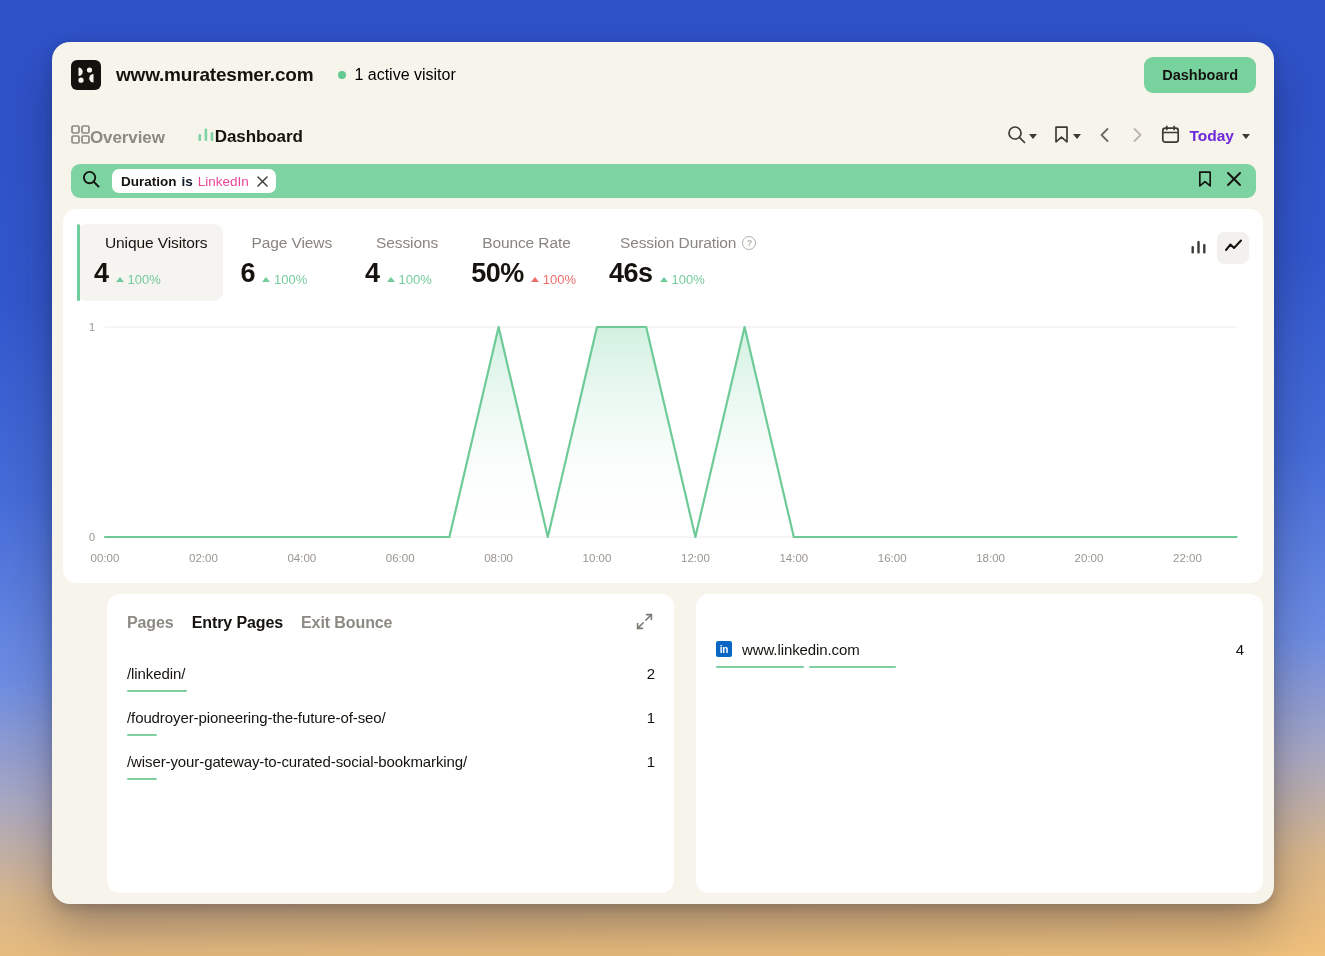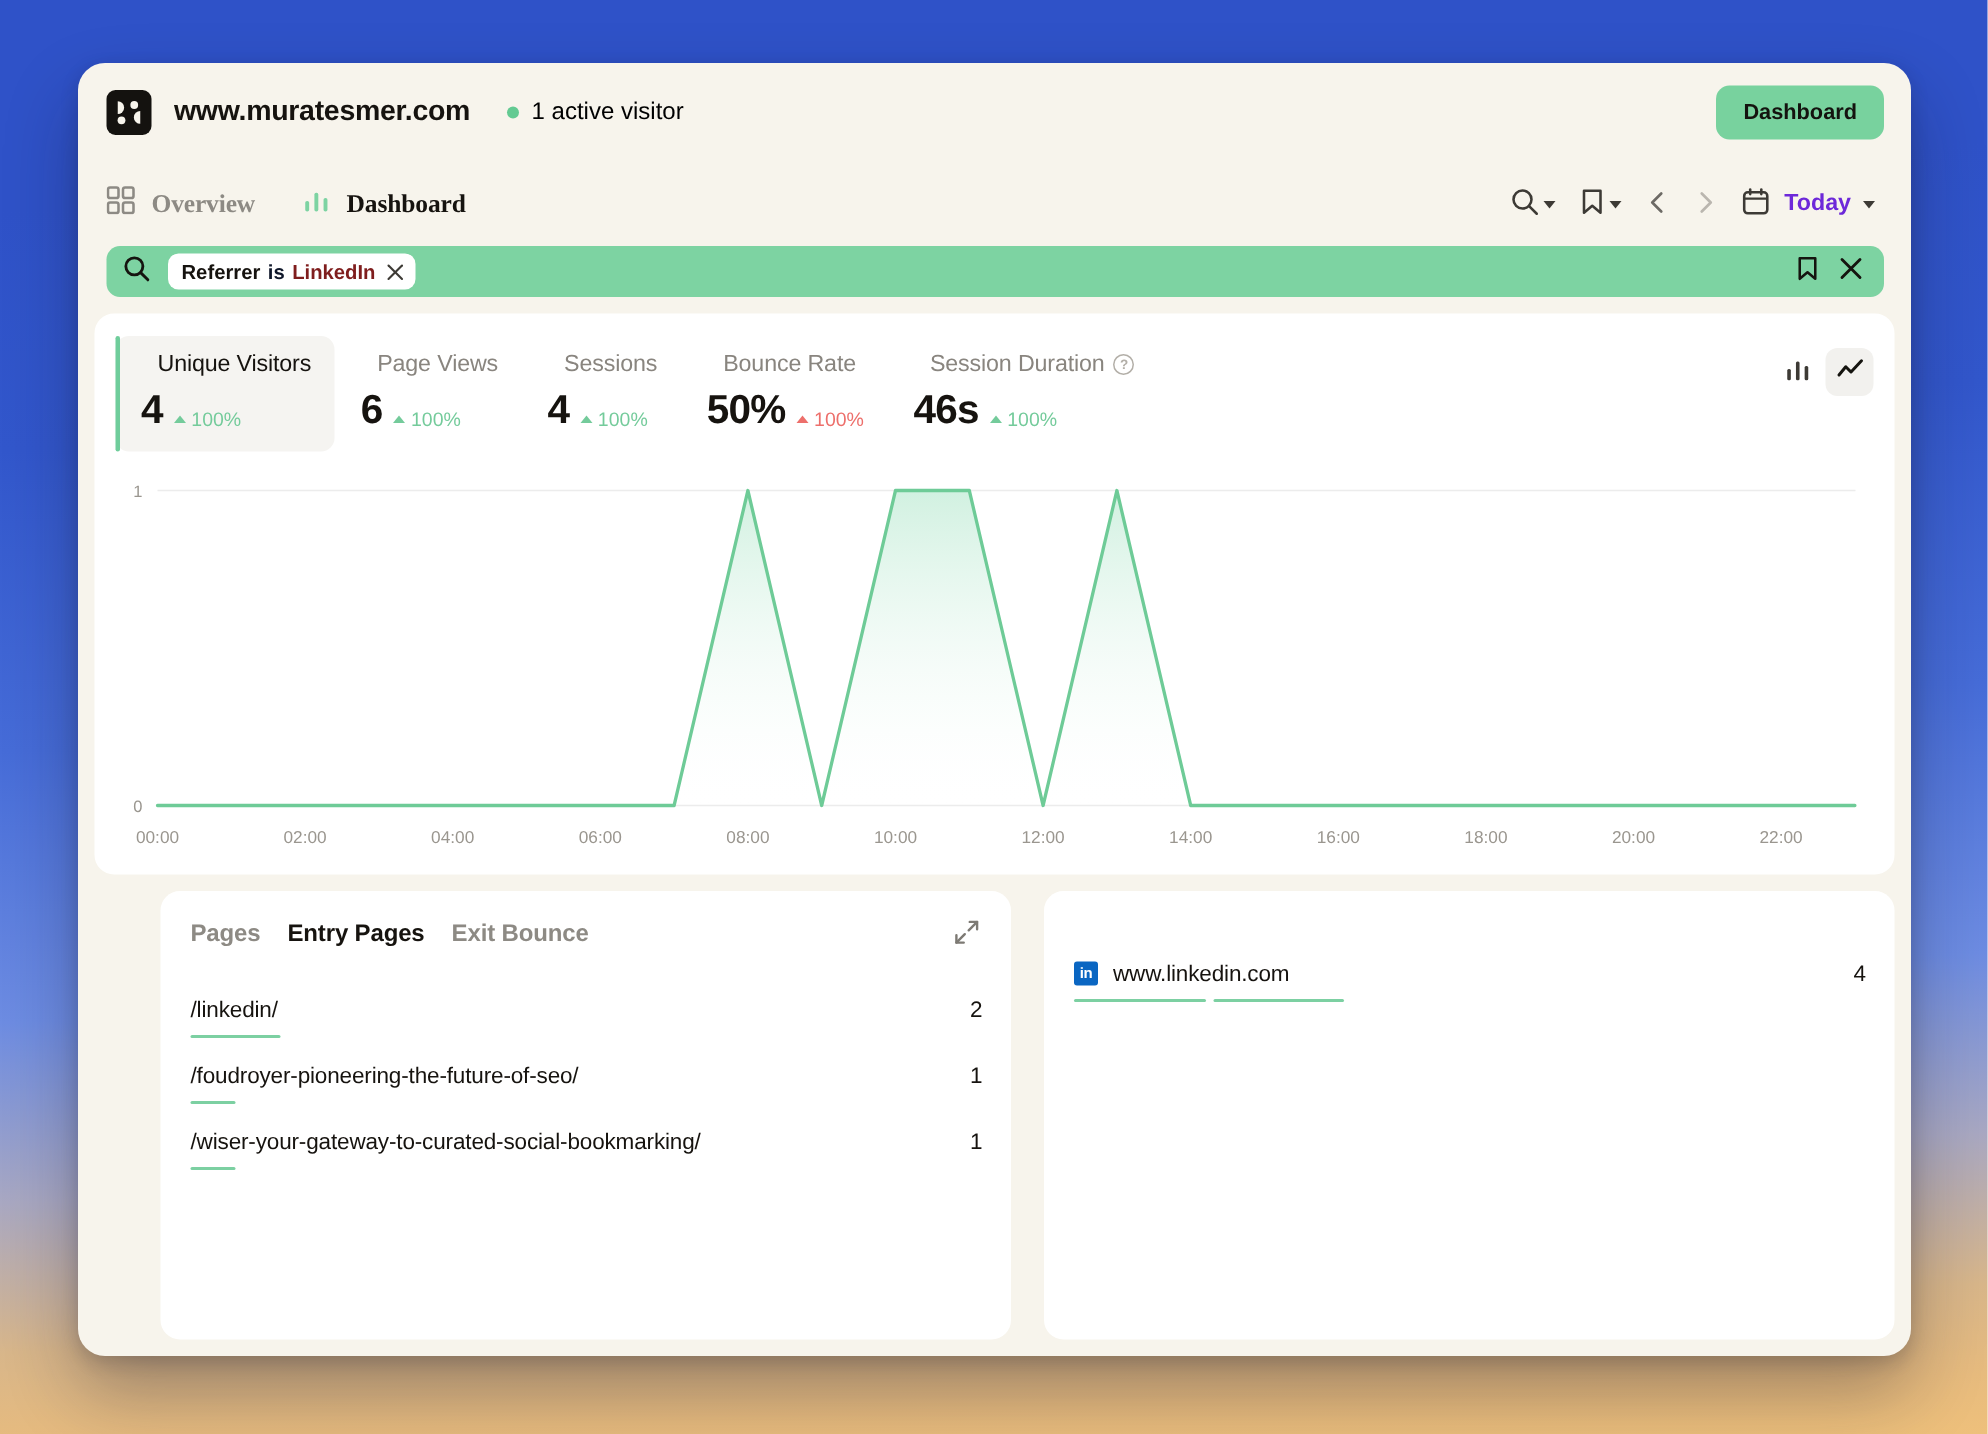--- a/index.html
+++ b/index.html
@@ -93,25 +93,24 @@
   .header-nav {
     height: 56px;
     display: flex;
     align-items: center;
     padding: 0 18px 0 19px;
     flex-shrink: 0;
   }
 
   .nav-item {
     display: flex;
-    align-items: center;
-    gap: 11px;
+    align-items: flex-end;
+    gap: 0;
     cursor: pointer;
     margin-right: 32px;
-    font-family: Liberation Serif, serif;
   }
   .nav-label { font-size: 17px; font-weight: bold; letter-spacing: -0.1px; }
   .nav-item.inactive .nav-label { color: #8d8a84; }
   .nav-item.active .nav-label { color: #16130f; }
 
   .nav-right {
     margin-left: auto;
     display: flex;
     align-items: center;
     gap: 4px;
@@ -151,21 +150,21 @@
     height: 24px;
     display: flex;
     align-items: center;
     gap: 5px;
     padding: 0 8px 0 9px;
     margin-left: 12px;
     cursor: pointer;
   }
   .fp-key { font-size: 13.5px; font-weight: bold; color: #16130f; }
   .fp-op  { font-size: 13.5px; font-weight: bold; color: #0f172a; }
-  .fp-val { font-size: 13.5px; font-weight: bold; color: #7f1d1d; }
+  .fp-val { font-size: 13.5px; font-weight: normal; color: #ec4899; }
   .fp-x { margin-left: 3px; display: flex; align-items: center; cursor: pointer; }
   .filter-right { margin-left: auto; display: flex; align-items: center; gap: 13px; padding-right: 4px; }
 
   
   .content { padding: 11px 11px 11px 11px; flex: 1; display: flex; flex-direction: column; gap: 11px; min-height: 0; }
 
   .card {
     background: #ffffff;
     border-radius: 13px;
   }
@@ -369,21 +368,21 @@
   </div>
 
   <div class="filter-bar">
     <span>
       <svg width="18" height="18" viewBox="0 0 19 19">
         <circle cx="8" cy="8" r="6" fill="none" stroke="#15140f" stroke-width="2"></circle>
         <line x1="12.4" y1="12.4" x2="17.5" y2="17.5" stroke="#15140f" stroke-width="2" stroke-linecap="round"></line>
       </svg>
     </span>
     <div class="filter-pill">
-      <span class="fp-key">Referrer</span>
+      <span class="fp-key">Duration</span>
       <span class="fp-op">is</span>
       <span class="fp-val">LinkedIn</span>
       <span class="fp-x">
         <svg width="11" height="11" viewBox="0 0 11 11">
           <line x1="1" y1="1" x2="10" y2="10" stroke="#3d3a35" stroke-width="1.4" stroke-linecap="round"></line>
           <line x1="10" y1="1" x2="1" y2="10" stroke="#3d3a35" stroke-width="1.4" stroke-linecap="round"></line>
         </svg>
       </span>
     </div>
     <div class="filter-right">

